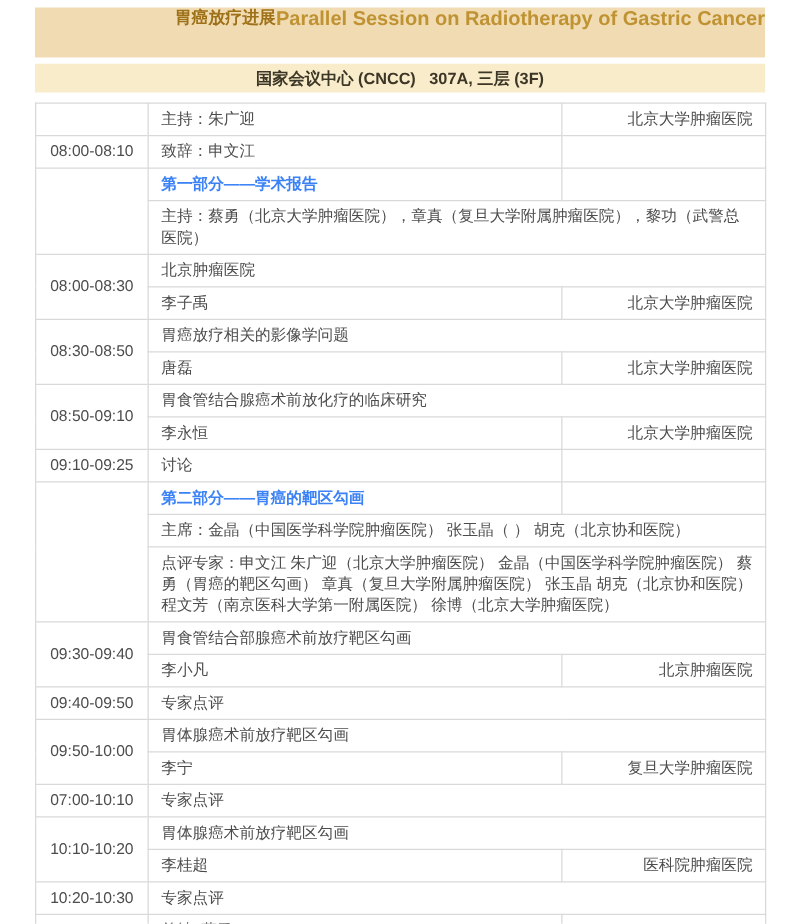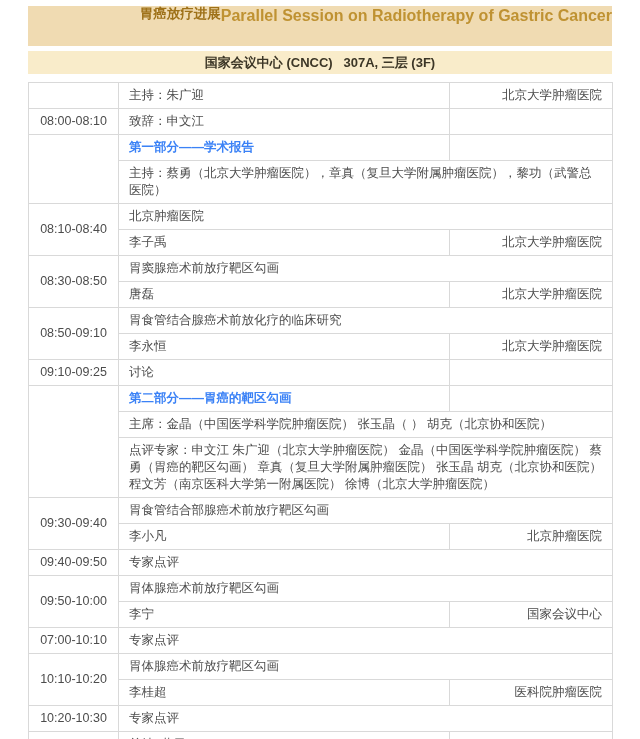--- a/index.html
+++ b/index.html
@@ -117,30 +117,30 @@
       </tr>
       <tr class="bold">
         <td class="time" rowspan="2"></td>
         <td class="content">第一部分——学术报告</td>
         <td class="aff"></td>
       </tr>
       <tr>
         <td class="content" colspan="2">主持：蔡勇（北京大学肿瘤医院），章真（复旦大学附属肿瘤医院），黎功（武警总医院）</td>
       </tr>
       <tr>
-        <td class="time" rowspan="2">08:10-08:40</td>
+        <td class="time" rowspan="2">08:00-08:30</td>
         <td class="content" colspan="2">北京肿瘤医院</td>
       </tr>
       <tr>
         <td class="content">李子禹</td>
         <td class="aff">北京大学肿瘤医院</td>
       </tr>
       <tr>
         <td class="time" rowspan="2">08:30-08:50</td>
-        <td class="content" colspan="2">胃窦腺癌术前放疗靶区勾画</td>
+        <td class="content" colspan="2">胃癌放疗相关的影像学问题</td>
       </tr>
       <tr>
         <td class="content">唐磊</td>
         <td class="aff">北京大学肿瘤医院</td>
       </tr>
       <tr>
         <td class="time" rowspan="2">08:50-09:10</td>
         <td class="content" colspan="2">胃食管结合腺癌术前放化疗的临床研究</td>
       </tr>
       <tr>
@@ -174,21 +174,21 @@
       <tr>
         <td class="time">09:40-09:50</td>
         <td class="content" colspan="2">专家点评</td>
       </tr>
       <tr>
         <td class="time" rowspan="2">09:50-10:00</td>
         <td class="content" colspan="2">胃体腺癌术前放疗靶区勾画</td>
       </tr>
       <tr>
         <td class="content">李宁</td>
-        <td class="aff">国家会议中心</td>
+        <td class="aff">复旦大学肿瘤医院</td>
       </tr>
       <tr>
         <td class="time">07:00-10:10</td>
         <td class="content" colspan="2">专家点评</td>
       </tr>
       <tr>
         <td class="time" rowspan="2">10:10-10:20</td>
         <td class="content" colspan="2">胃体腺癌术前放疗靶区勾画</td>
       </tr>
       <tr>

